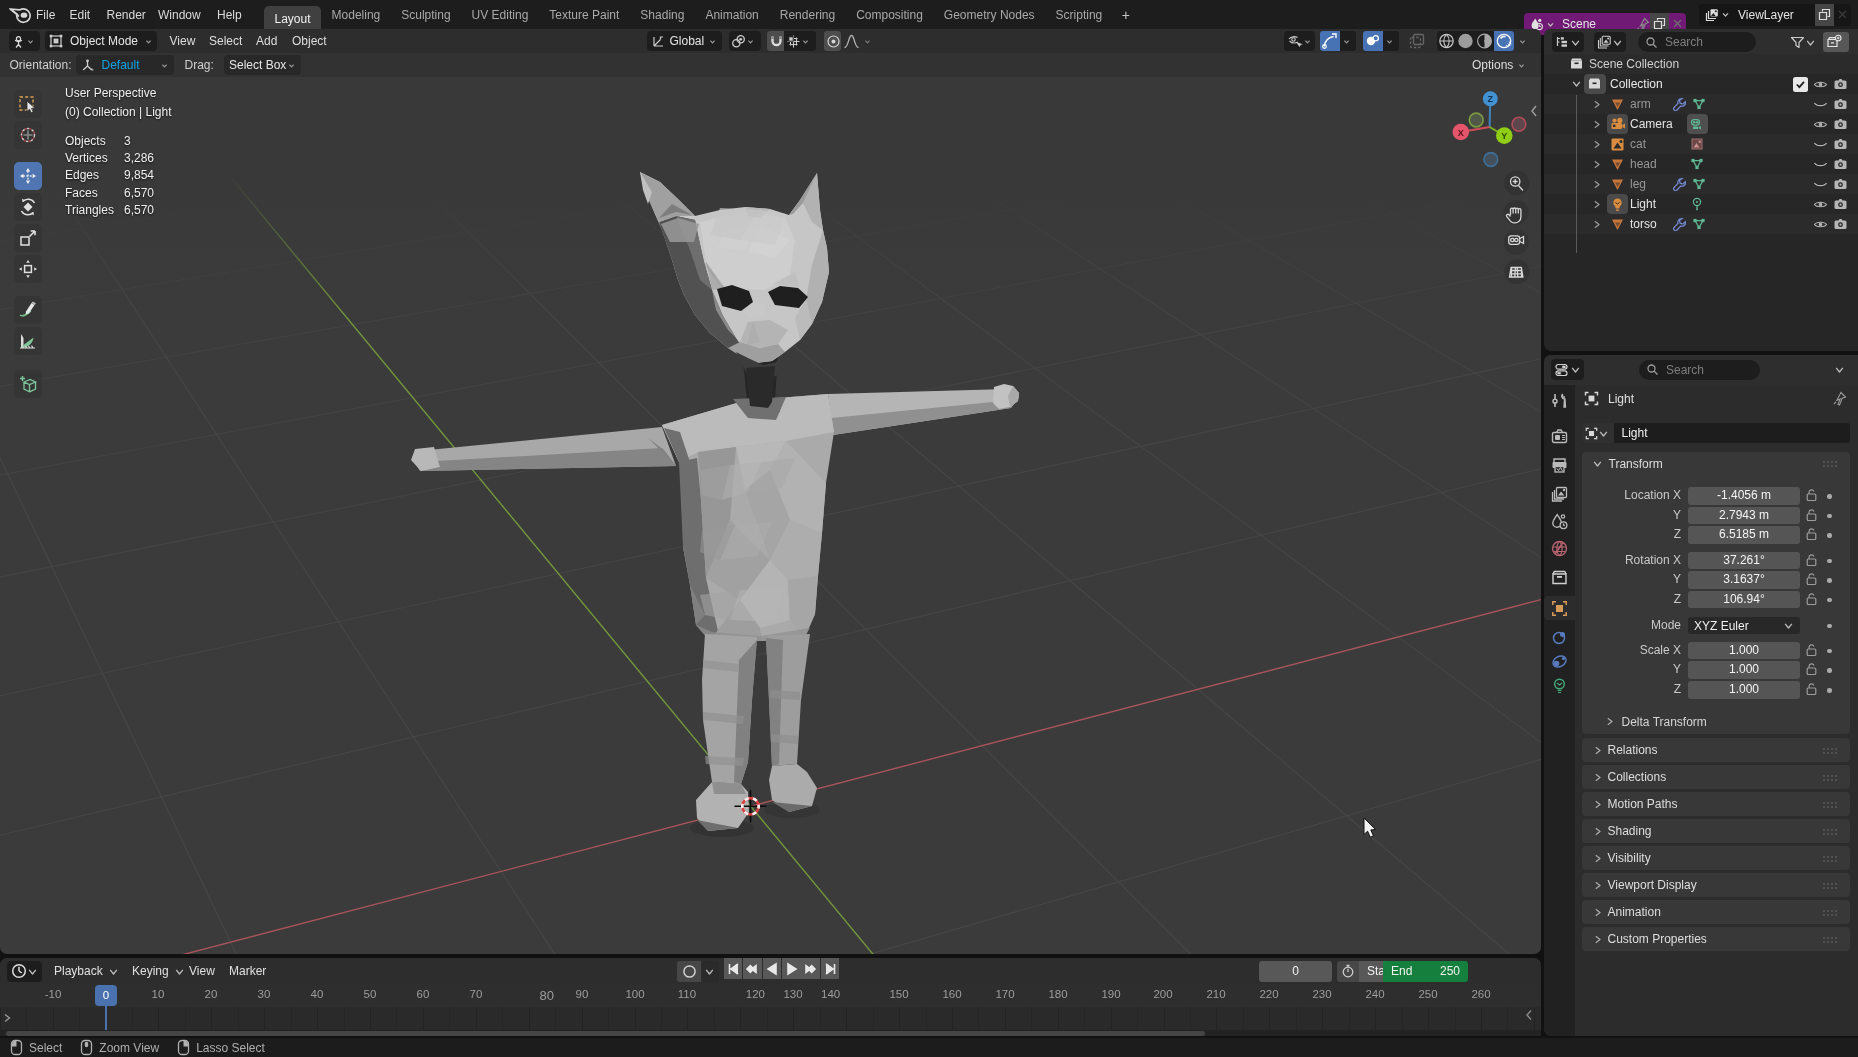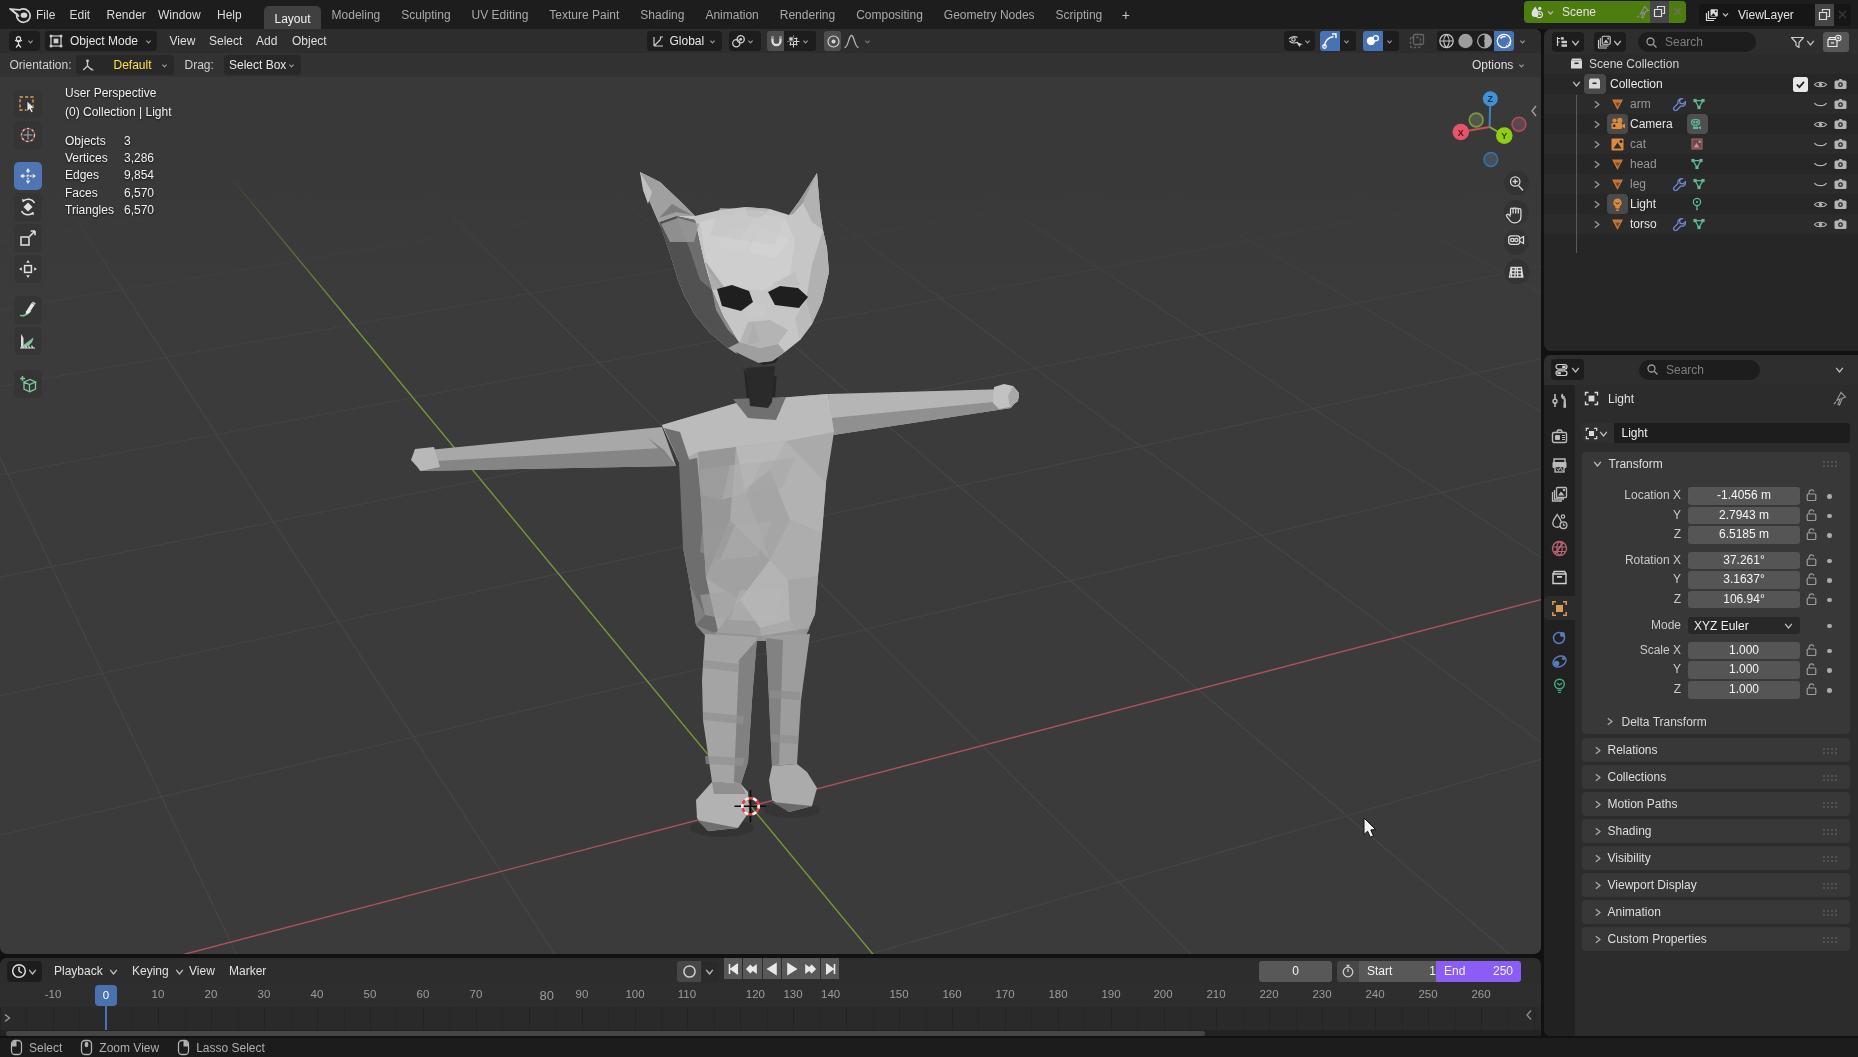--- a/index.html
+++ b/index.html
@@ -31,21 +31,21 @@
     <span style="padding:0 10.5px">Texture Paint</span>
     <span style="padding:0 10.5px">Shading</span>
     <span style="padding:0 10.5px">Animation</span>
     <span style="padding:0 10.5px">Rendering</span>
     <span style="padding:0 10.5px">Compositing</span>
     <span style="padding:0 10.5px">Geometry Nodes</span>
     <span style="padding:0 10.5px">Scripting</span>
     <span style="padding:0 9px;color:#c5c5c5;font-size:14px">+</span>
   </div>
 
-  <div class="abs w" style="left:1524px;top:1px;width:162px;height:22px;background:#4d7c0f">
+  <div class="abs w" style="left:1524px;top:13px;width:162px;height:22px;background:#701a75">
     <svg class="cv" style="width:14px;height:14px;margin:0 2px 0 6px" viewBox="0 0 14 14">
         <path d="M5.2 1.5 C6.8 4.2 8.6 6 8.6 8.4 A3.5 3.5 0 0 1 1.6 8.4 C1.6 6 3.6 4.2 5.2 1.5Z" fill="#e0e0e0"></path>
         <circle cx="9.8" cy="3.4" r="1.6" fill="#e0e0e0"></circle>
         <circle cx="9.3" cy="9.6" r="3.1" fill="none" stroke="#e0e0e0" stroke-width="1.2"></circle>
         <path d="M9.3 7.6 V9.6 H11" stroke="#e0e0e0" stroke-width="1" fill="none"></path>
       </svg>
     <svg class="cv" viewBox="0 0 9 9">
         <path d="M2 3.4 L4.5 6 L7 3.4" stroke="#b9b9b9" stroke-width="1.3" fill="none"></path>
       </svg>
     <span style="margin-left:7px;color:#e3e3e3">Scene</span>
@@ -373,21 +373,21 @@
 </div>
 
 <div class="abs" style="left:0;top:24px;width:1541px;height:24px;background:#323232">
  <span class="abs txt" style="left:9.5px;top:5px;color:#cfcfcf">Orientation:</span>
  <div class="abs w" style="left:75.5px;top:2px;width:98px;height:20px;padding:0 5px;background:#282828">
   <svg width="13" height="13" viewBox="0 0 13 13">
           <path d="M6.5 1.5 V7 M6.5 7 L2.2 11 M6.5 7 L10.8 11" stroke="#ccc" stroke-width="1.3" fill="none"></path>
           <circle cx="6.5" cy="1.8" r="1.4" fill="#ccc"></circle>
           <path d="M10.8 11 l1.7 0 M10.8 11 l0 -1.7" stroke="#ccc" stroke-width="1" fill="none"></path>
         </svg>
-  <span style="margin-left:20px;color:#fde047">Default</span>
+  <span style="margin-left:8px;color:#0ea5e9">Default</span>
   <svg class="cv" style="margin-left:auto" viewBox="0 0 9 9">
           <path d="M2.4 3.6 L4.5 5.8 L6.6 3.6" stroke="#999" stroke-width="1.2" fill="none"></path>
         </svg>
  </div>
  <span class="abs txt" style="left:184.5px;top:5px;color:#cfcfcf">Drag:</span>
  <div class="abs w" style="left:224px;top:2px;width:77px;height:20px;padding:0 5px;background:#282828">
   <span style="color:#e5e5e5">Select Box</span>
   <svg class="cv" style="margin-left:auto" viewBox="0 0 9 9">
           <path d="M2.4 3.6 L4.5 5.8 L6.6 3.6" stroke="#999" stroke-width="1.2" fill="none"></path>
         </svg>
@@ -568,21 +568,21 @@
         </svg>
       </div>
  <div class="abs" style="left:1259px;top:2.5px;width:73px;height:21px;background:#585858;border-radius:3px;text-align:center;line-height:21px;color:#f2f2f2">0</div>
  <div class="abs" style="left:1337px;top:2.5px;width:22px;height:21px;background:#474747;border-radius:3px 0 0 3px">
   <svg width="14" height="14" viewBox="0 0 14 14" style="margin:3.5px 0 0 4px">
           <circle cx="7" cy="8" r="4.8" fill="none" stroke="#ccc" stroke-width="1.3"></circle>
           <path d="M7 8 V4.8 M5.5 1.5 h3 M7 1.5 v1.7" stroke="#ccc" stroke-width="1.3" fill="none"></path>
         </svg>
       </div>
  <div class="abs row" style="left:1359px;top:2.5px;width:85px;height:21px;background:#585858;color:#f2f2f2;padding:0 8px">Start<span style="margin-left:auto">1</span></div>
- <div class="abs row" style="left:1436px;top:2.5px;width:85px;height:21px;background:#8b5cf6;border-radius:0 3px 3px 0;color:#f2f2f2;padding:0 8px">End<span style="margin-left:auto">250</span></div>
+ <div class="abs row" style="left:1383px;top:2.5px;width:85px;height:21px;background:#15803d;border-radius:0 3px 3px 0;color:#f2f2f2;padding:0 8px">End<span style="margin-left:auto">250</span></div>
 </div>
 <div class="abs" style="left:0;top:26px;width:1541px;height:23px;background:#2e2e2e">
       <span class="abs" style="left:28px;top:4px;width:50px;text-align:center;color:#9d9d9d;font-size:11.5px">-10</span>
       <span class="abs" style="left:133px;top:4px;width:50px;text-align:center;color:#9d9d9d;font-size:11.5px">10</span>
       <span class="abs" style="left:186px;top:4px;width:50px;text-align:center;color:#9d9d9d;font-size:11.5px">20</span>
       <span class="abs" style="left:239px;top:4px;width:50px;text-align:center;color:#9d9d9d;font-size:11.5px">30</span>
       <span class="abs" style="left:292px;top:4px;width:50px;text-align:center;color:#9d9d9d;font-size:11.5px">40</span>
       <span class="abs" style="left:345px;top:4px;width:50px;text-align:center;color:#9d9d9d;font-size:11.5px">50</span>
       <span class="abs" style="left:398px;top:4px;width:50px;text-align:center;color:#9d9d9d;font-size:11.5px">60</span>
       <span class="abs" style="left:451px;top:4px;width:50px;text-align:center;color:#9d9d9d;font-size:11.5px">70</span>

